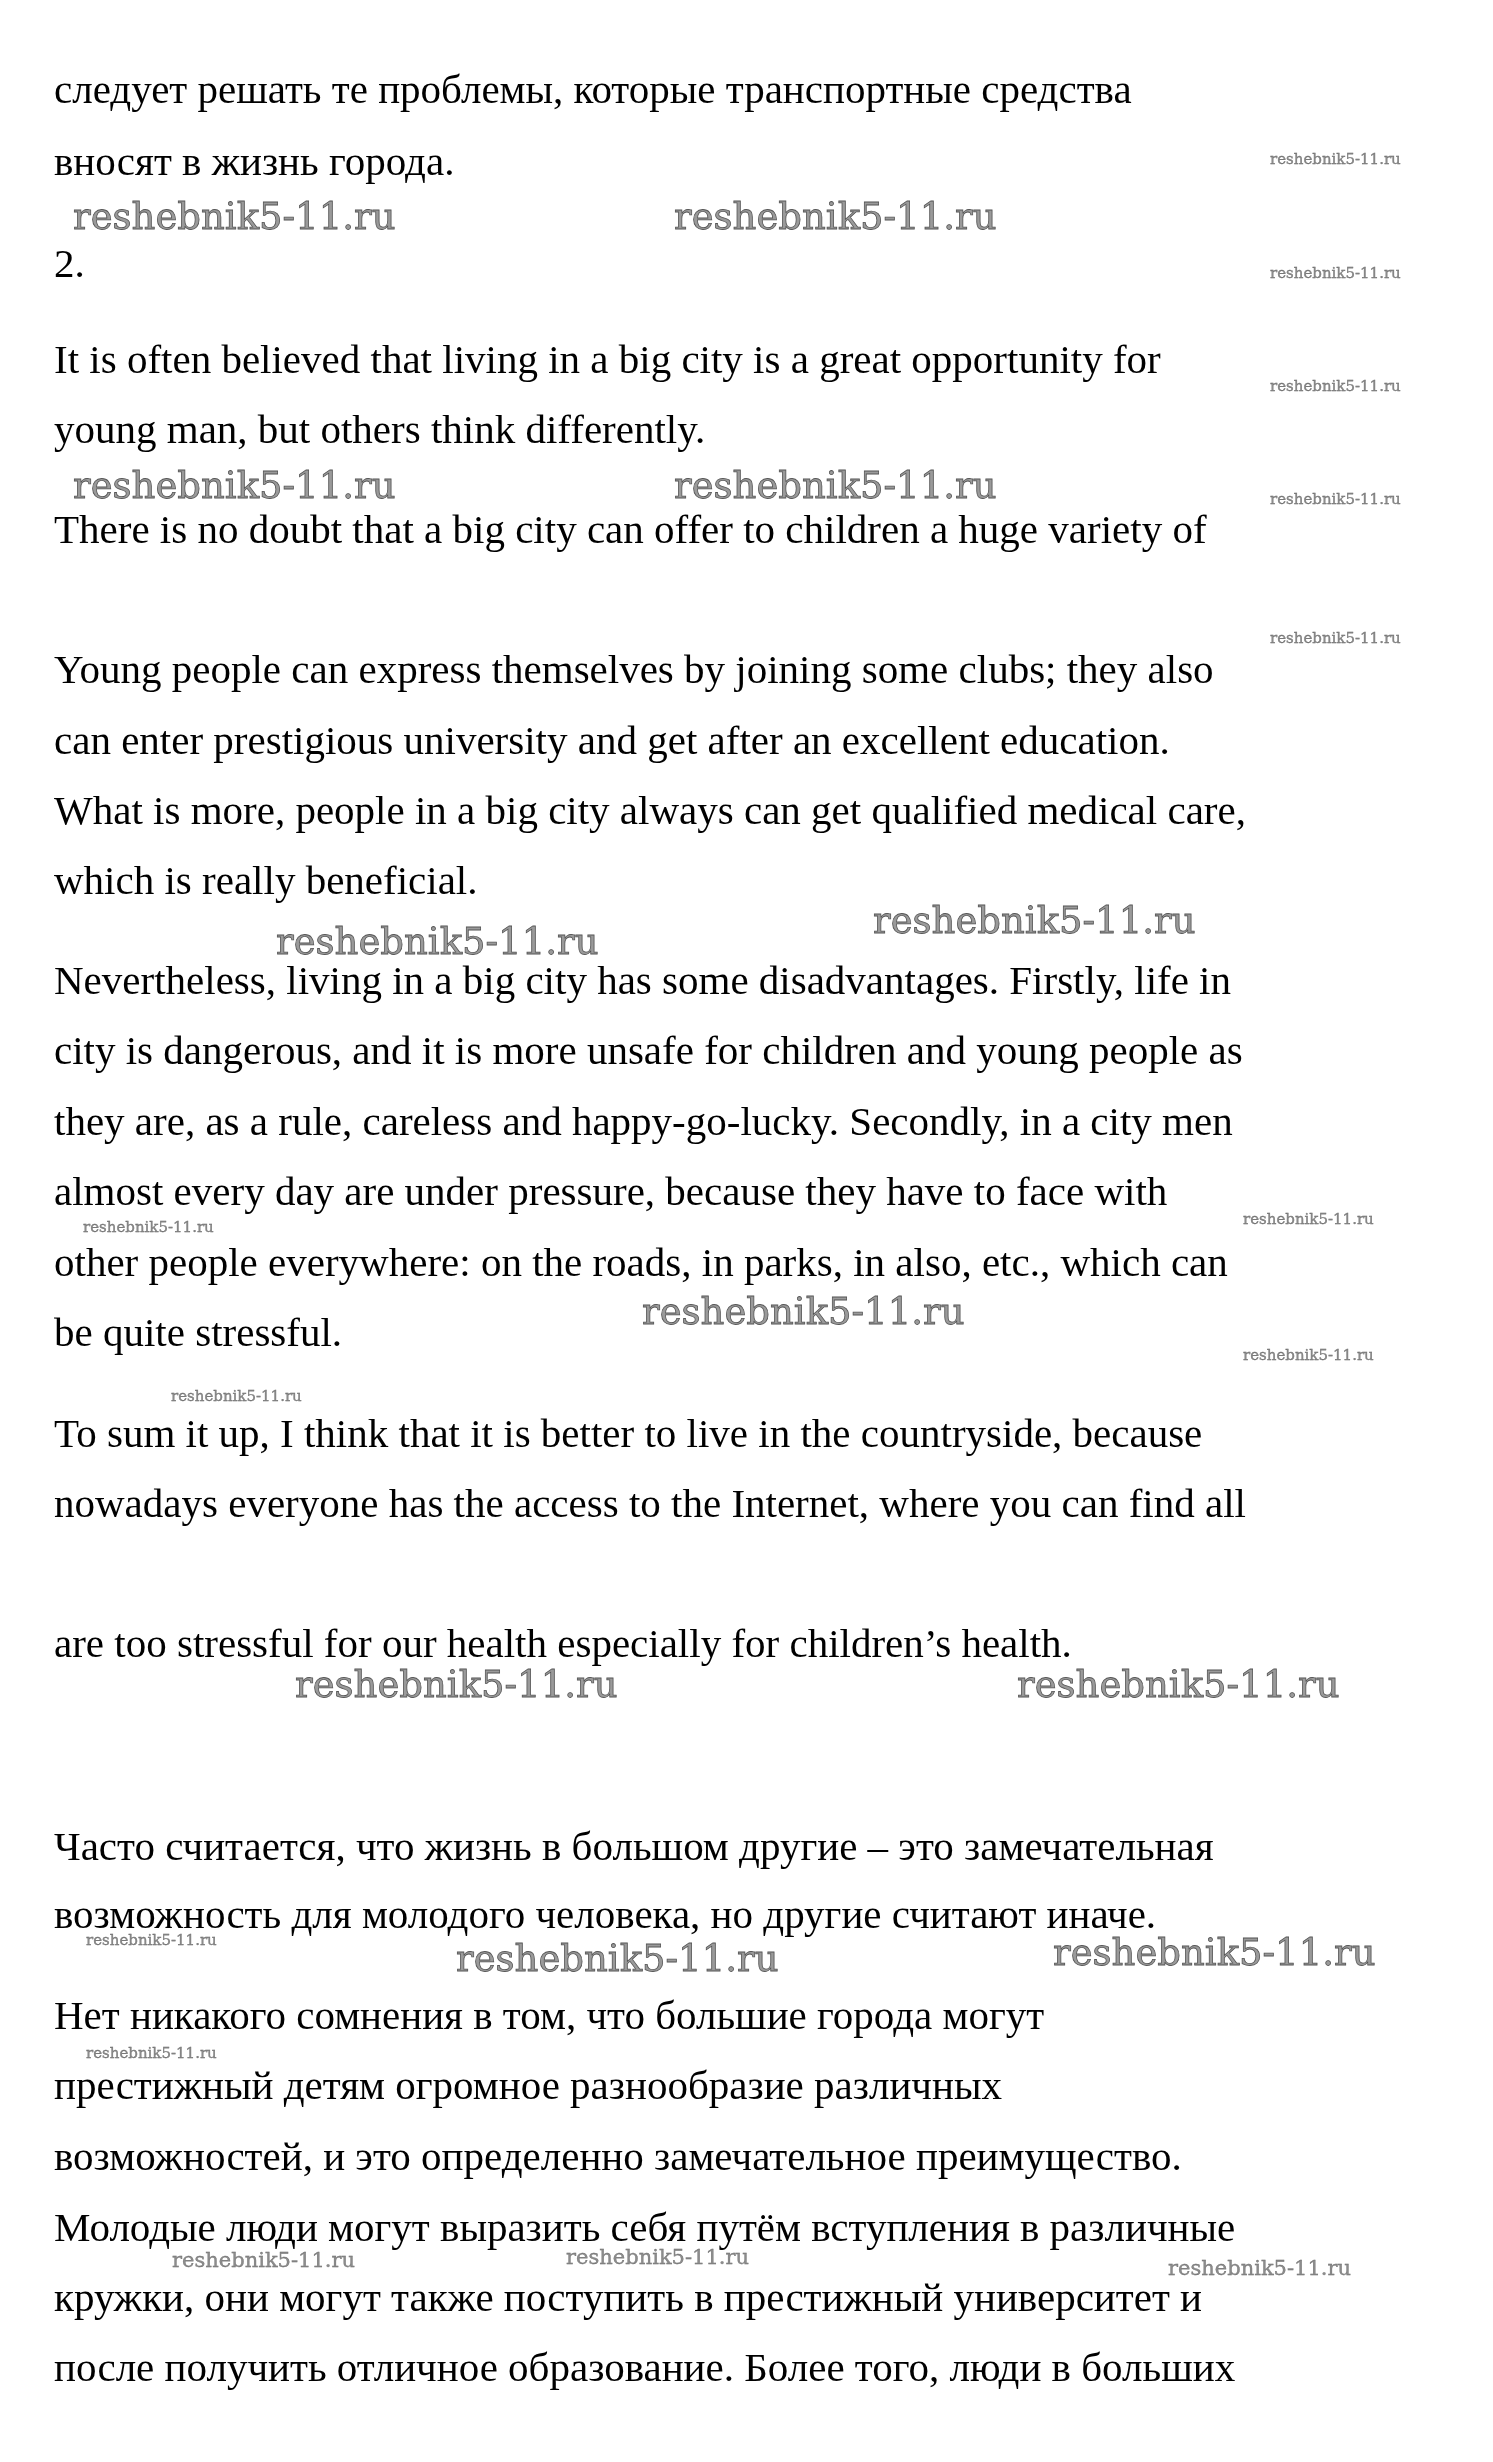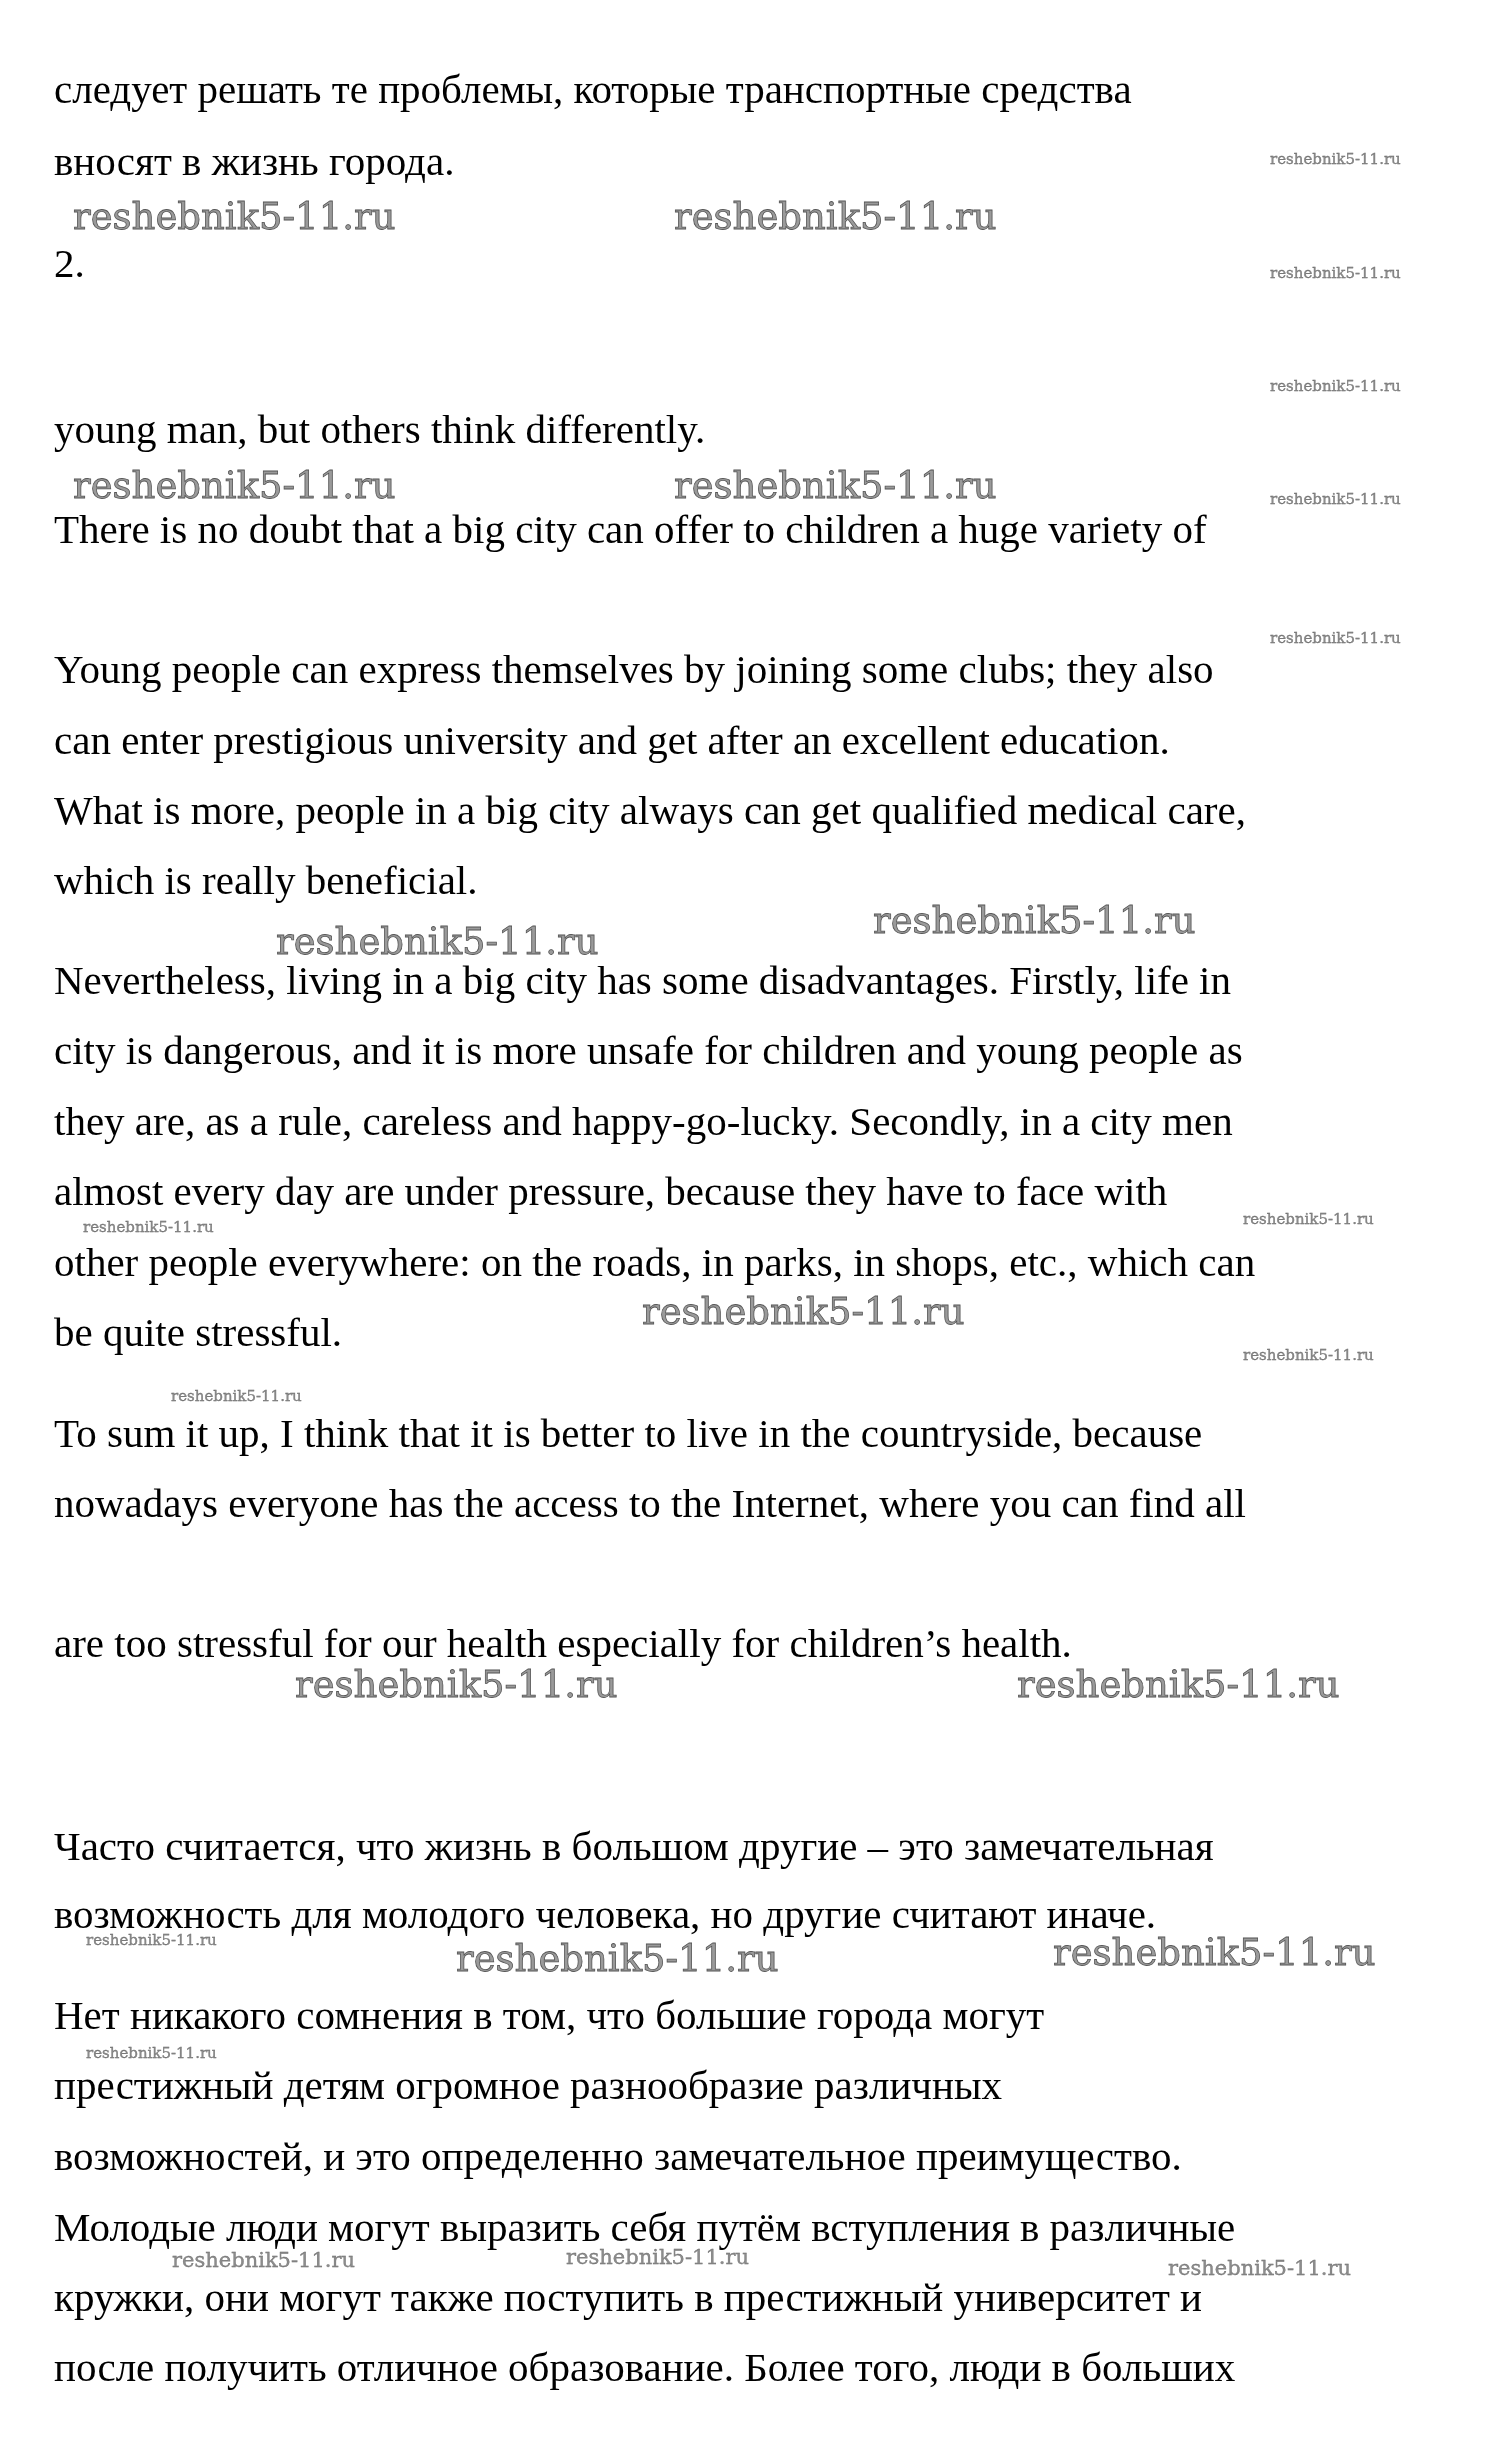--- a/index.html
+++ b/index.html
@@ -26,33 +26,34 @@
 </head>
 <body>
 
 <div class="page">
 
   <div class="line" style="top:65px">следует решать те проблемы, которые транспортные средства</div>
   <div class="line" style="top:137px">вносят в жизнь города.</div>
 
   <div class="line" style="top:239px">2.</div>
 
+  <div class="line" style="top:335px">It is often believed that living in a big city is a great opportunity for</div>
   <div class="line" style="top:405px">young man, but others think differently.</div>
 
   <div class="line" style="top:505px">There is no doubt that a big city can offer to children a huge variety of</div>
   <div class="line" style="top:645px">Young people can express themselves by joining some clubs; they also</div>
   <div class="line" style="top:716px">can enter prestigious university and get after an excellent education.</div>
   <div class="line" style="top:786px">What is more, people in a big city always can get qualified medical care,</div>
   <div class="line" style="top:856px">which is really beneficial.</div>
 
   <div class="line" style="top:956px">Nevertheless, living in a big city has some disadvantages. Firstly, life in</div>
   <div class="line" style="top:1026px">city is dangerous, and it is more unsafe for children and young people as</div>
   <div class="line" style="top:1097px">they are, as a rule, careless and happy-go-lucky. Secondly, in a city men</div>
   <div class="line" style="top:1167px">almost every day are under pressure, because they have to face with</div>
-  <div class="line" style="top:1238px">other people everywhere: on the roads, in parks, in shops, etc., which can</div>
+  <div class="line" style="top:1238px">other people everywhere: on the roads, in parks, in also, etc., which can</div>
   <div class="line" style="top:1308px">be quite stressful.</div>
 
   <div class="line" style="top:1409px">To sum it up, I think that it is better to live in the countryside, because</div>
   <div class="line" style="top:1479px">nowadays everyone has the access to the Internet, where you can find all</div>
   <div class="line" style="top:1619px">are too stressful for our health especially for children’s health.</div>
 
   <div class="line" style="top:1822px">Часто считается, что жизнь в большом другие – это замечательная</div>
   <div class="line" style="top:1890px">возможность для молодого человека, но другие считают иначе.</div>
 
   <div class="line" style="top:1991px">Нет никакого сомнения в том, что большие города могут</div>

